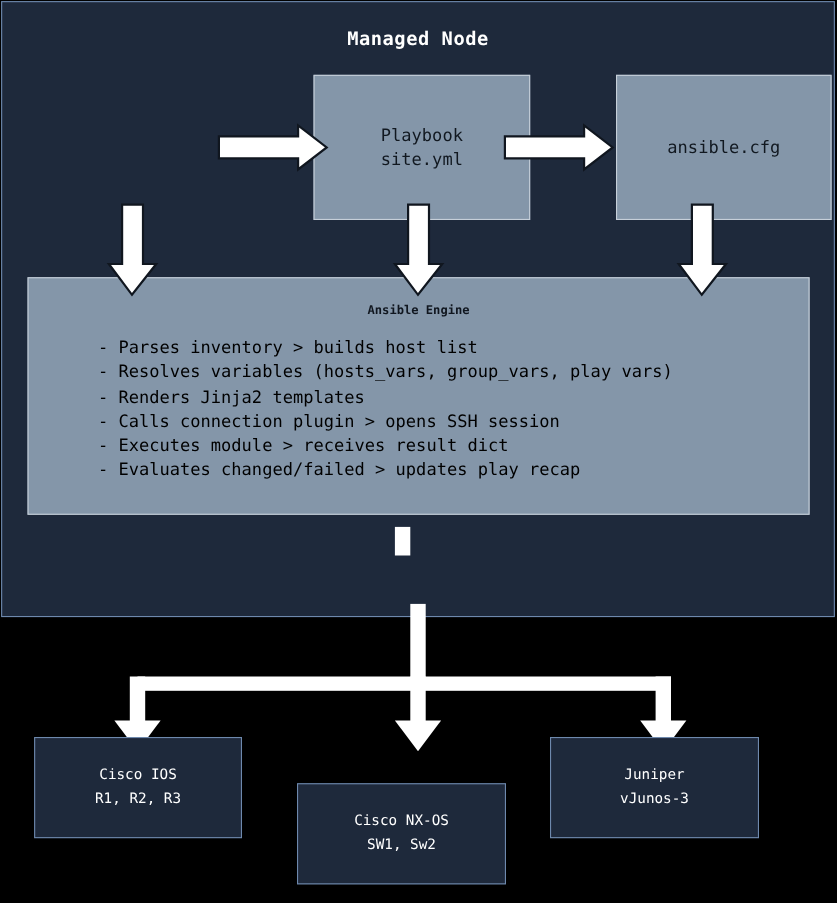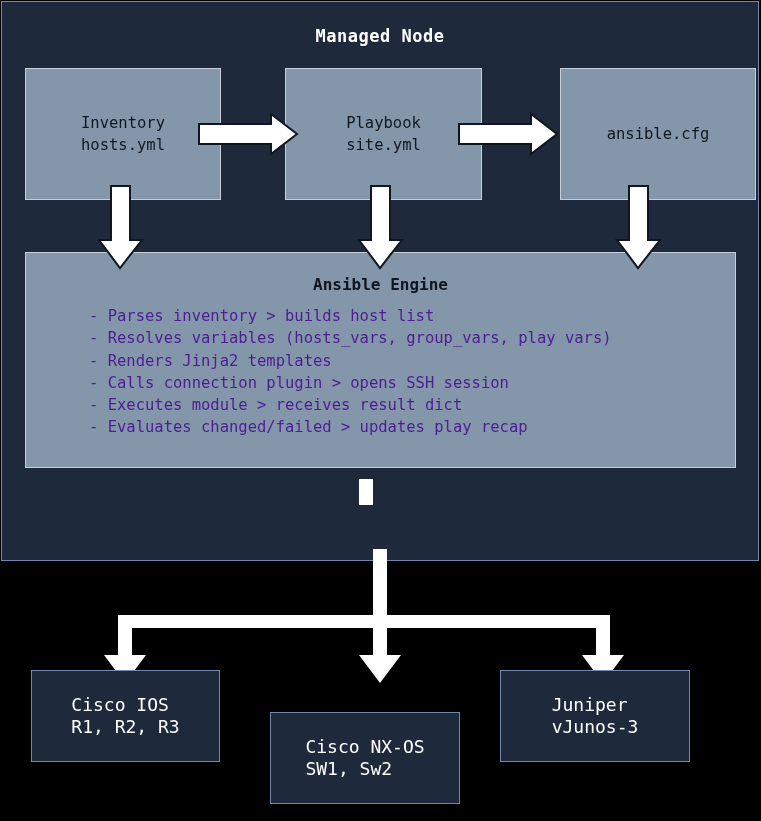--- a/index.html
+++ b/index.html
@@ -75,27 +75,27 @@
     z-index: 2;
   }
   #engine-title {
     position: absolute;
     left: 0;
     top: 22px;
     width: 100%;
     text-align: center;
     color: #10161f;
     font-weight: bold;
-    font-size: 16px;
+    font-size: 11px;
   }
   #engine-list {
     position: absolute;
     left: 63px;
     top: 52px;
-    color: #4c1d95;
+    color: #000000;
     font-size: 15.5px;
     line-height: 22.3px;
   }
   #engine-list .line { white-space: pre; }
 
   
   #protocol-label {
     position: absolute;
     left: 0;
     top: 512px;
@@ -107,26 +107,26 @@
     z-index: 3;
   }
 
   
   .node-box {
     position: absolute;
     background: #1e293b;
     border: 1px solid #6e89ad;
     box-sizing: border-box;
     color: #ffffff;
-    font-size: 18px;
+    font-size: 13px;
     line-height: 22px;
     display: flex;
     align-items: center;
     justify-content: center;
-    text-align: left;
+    text-align: center;
     white-space: pre-line;
     z-index: 2;
   }
   #node-ios  { left: 31px;  top: 670px; width: 189px; height: 92px; }
   #node-nxos { left: 270px; top: 670px; width: 190px; height: 92px; margin-top: 42px; }
   #node-junos{ left: 500px; top: 670px; width: 190px; height: 92px; }
 
   #managed-title {
     position: absolute;
     left: 0;
@@ -174,23 +174,20 @@
     <rect x="118" y="615" width="14" height="46" fill="#ffffff"></rect>
     <polygon points="104,655 146,655 125,683" fill="#ffffff"></polygon>
 
     <rect x="373" y="615" width="14" height="46" fill="#ffffff"></rect>
     <polygon points="359,655 401,655 380,683" fill="#ffffff"></polygon>
 
     <rect x="596" y="615" width="14" height="46" fill="#ffffff"></rect>
     <polygon points="582,655 624,655 603,683" fill="#ffffff"></polygon>
   </svg>
 
-  <div class="src-box" id="box-inventory">
-    <span><span>Inventory</span><br><span>hosts.yml</span></span>
-  </div>
 
   <div class="src-box" id="box-playbook">
     <span><span>Playbook</span><br><span>site.yml</span></span>
   </div>
 
   <div class="src-box" id="box-cfg">
     <span>ansible.cfg</span>
   </div>
 
   <div id="engine-box">

